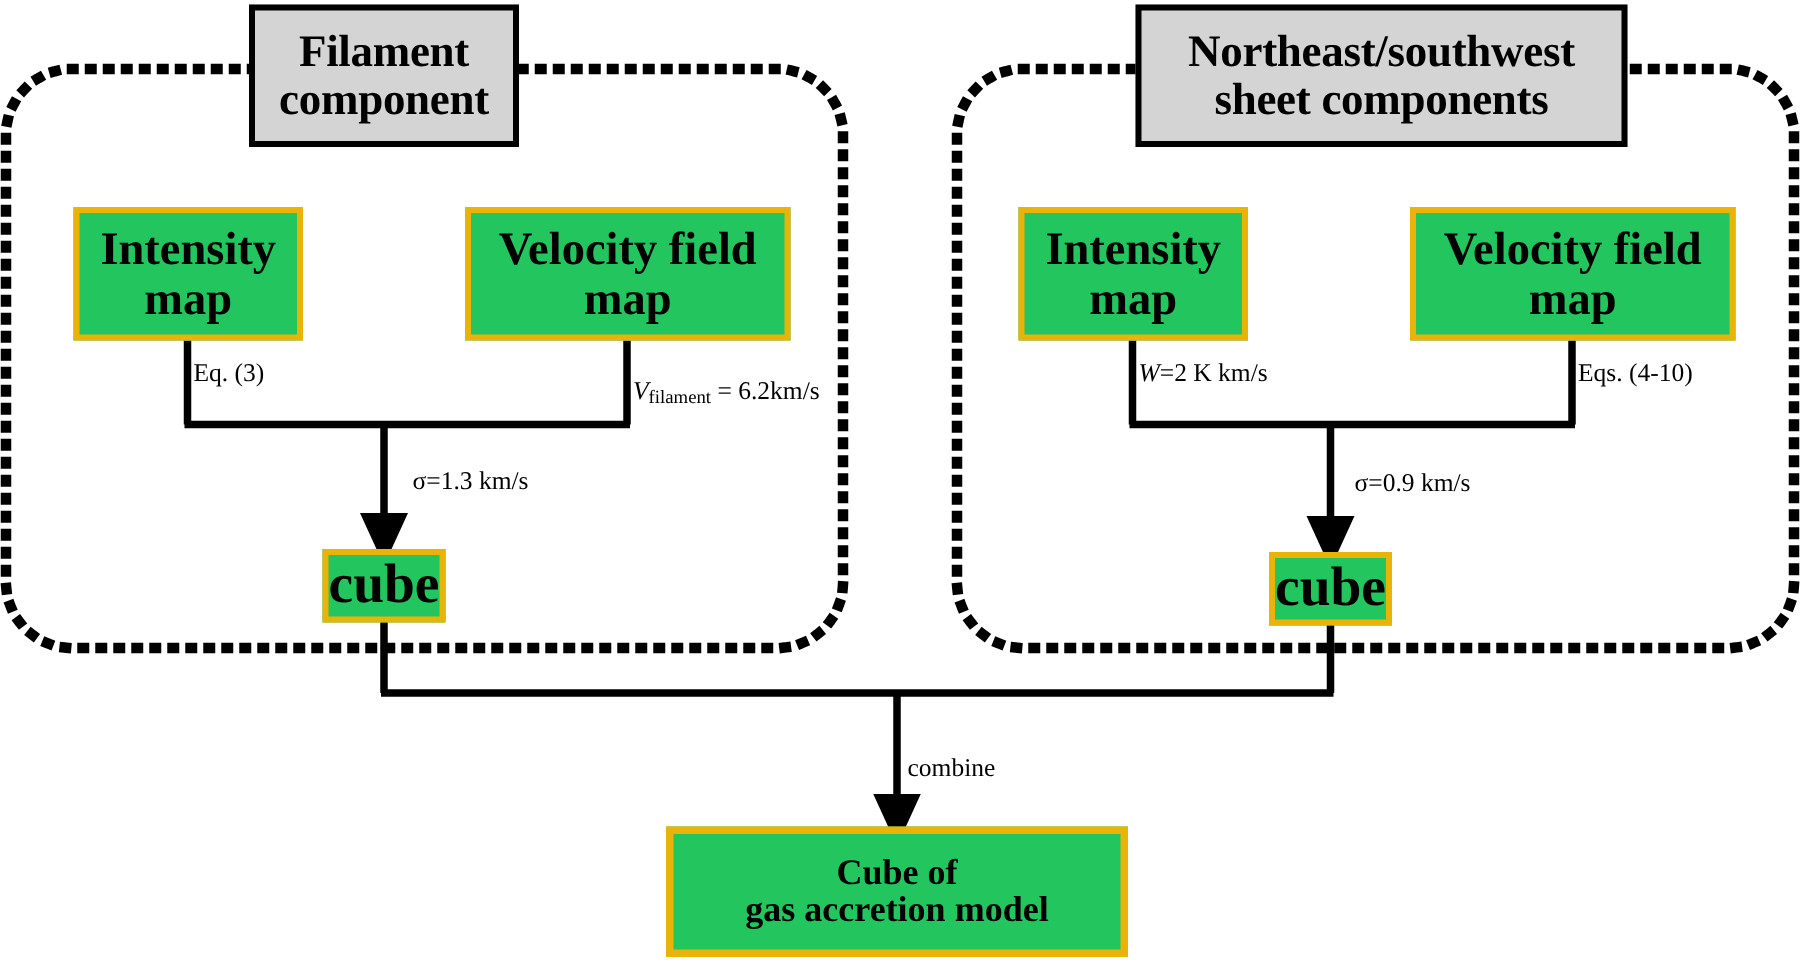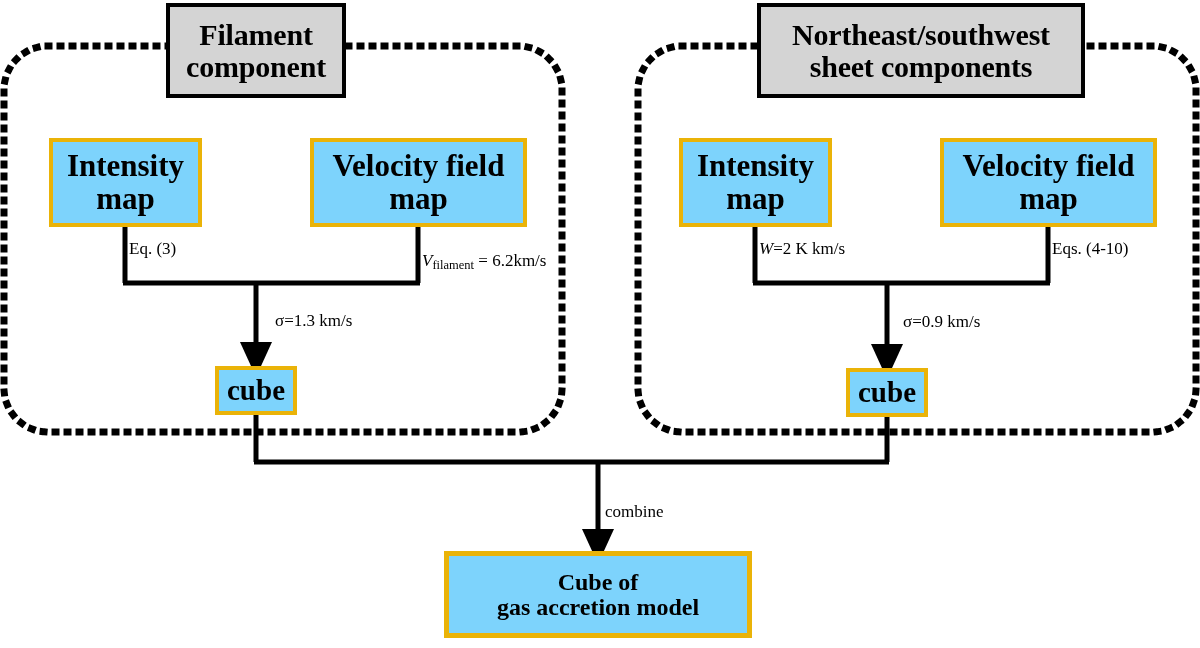--- a/index.html
+++ b/index.html
@@ -26,39 +26,39 @@
   
   .box {
     position: absolute;
     box-sizing: border-box;
     display: flex;
     align-items: center;
     justify-content: center;
     text-align: center;
     font-weight: bold;
     color: #000000;
-    background: #7dd3fc;
+    background: #22c55e;
     border: 8px solid #eab308;
     line-height: 1.04;
     white-space: pre-line;
   }
   .group-header {
     background: #d4d4d4;
     border: 4px solid #000000;
     font-size: 30px;
     letter-spacing: -0.2px;
     z-index: 4;
   }
   .map-box {
     font-size: 31px;
     border-width: 4px;
     z-index: 3;
   }
   .cube-box {
-    font-size: 29px;
+    font-size: 37px;
     border-width: 4px;
     z-index: 3;
   }
   .final-box {
     font-size: 24px;
     border-width: 5px;
     z-index: 3;
   }
 
   

